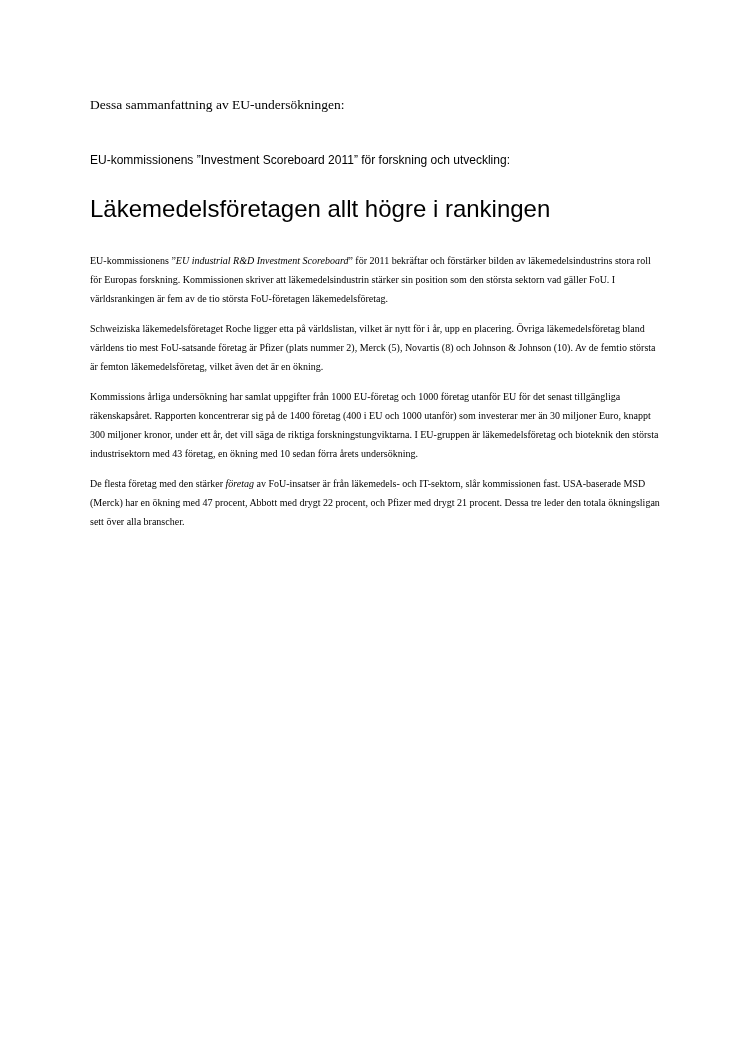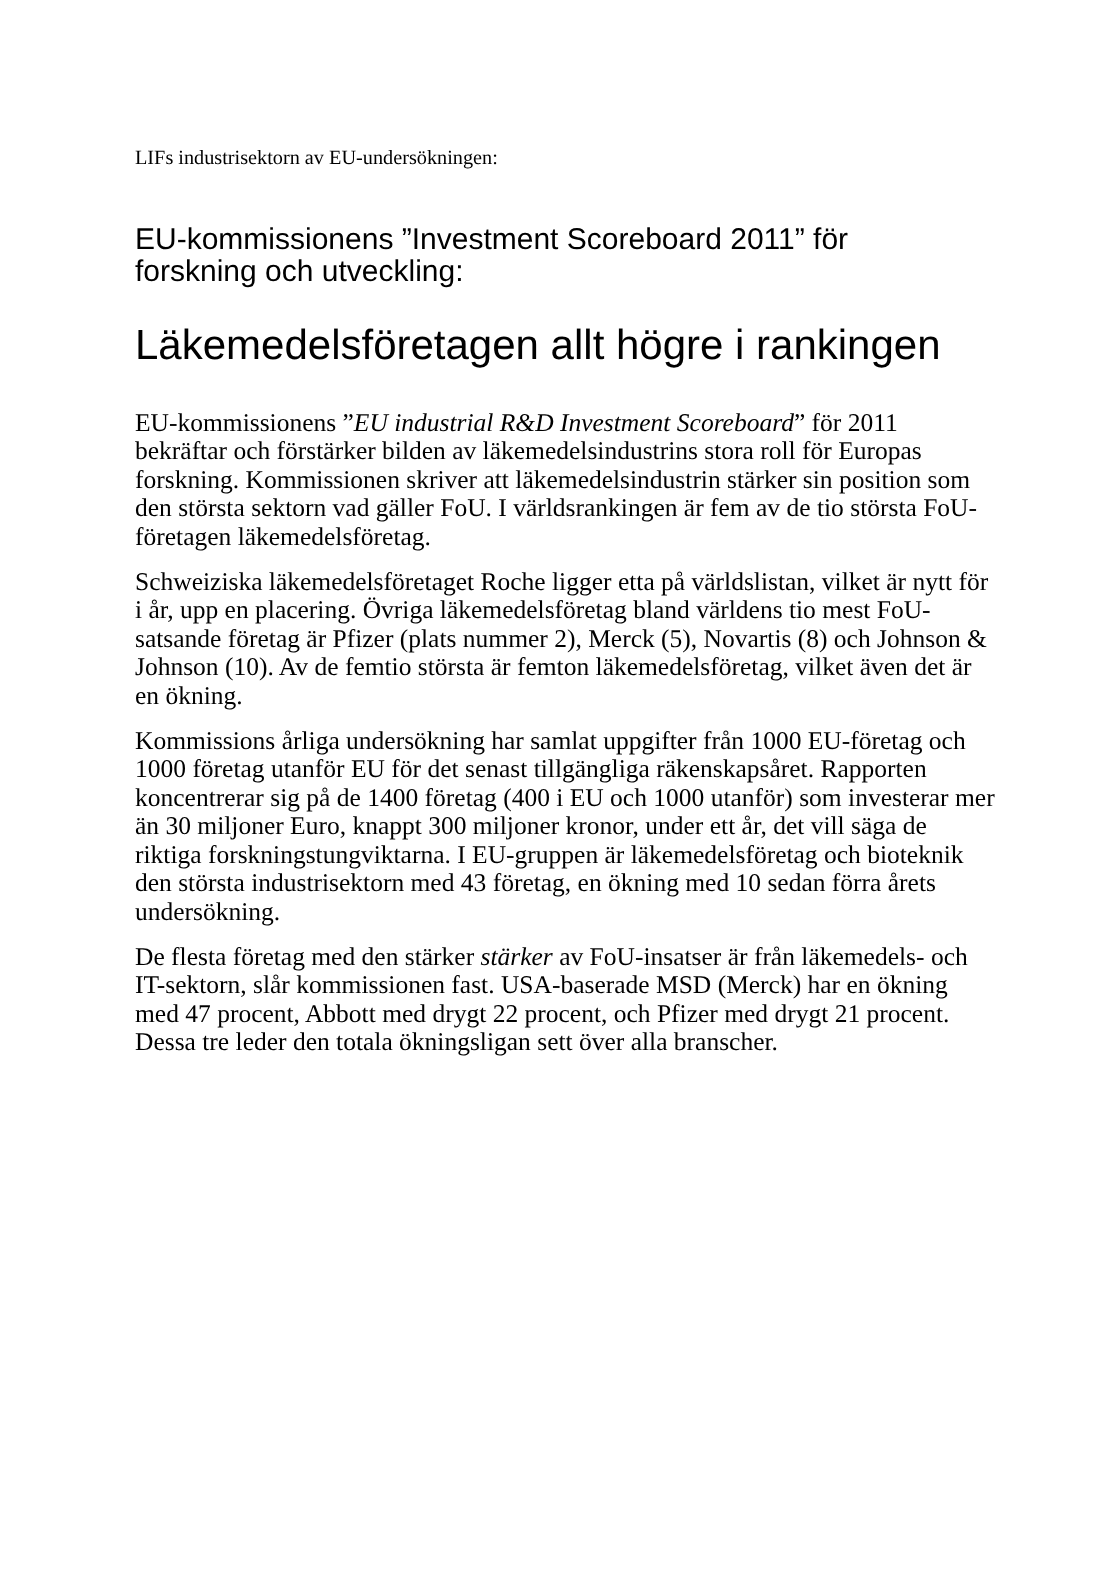--- a/index.html
+++ b/index.html
@@ -18,59 +18,59 @@
       width: 574px;
     }
     .kicker {
       font-family: "Liberation Serif", "DejaVu Serif", serif;
       font-size: 13.5px;
       line-height: 19px;
       margin: 0 0 36px 0;
     }
     .subtitle {
       font-family: "Liberation Sans", "DejaVu Sans", sans-serif;
-      font-size: 20px;
+      font-size: 12px;
       line-height: 21px;
       font-weight: 400;
       margin: 0 0 18px 0;
       max-width: 560px;
     }
     .title {
       font-family: "Liberation Sans", "DejaVu Sans", sans-serif;
-      font-size: 28px;
+      font-size: 24px;
       line-height: 39px;
       font-weight: 400;
       margin: 0 0 23px 0;
       max-width: 574px;
     }
     .bodytext p {
       font-family: "Liberation Serif", "DejaVu Serif", serif;
-      font-size: 17px;
+      font-size: 10px;
       line-height: 19px;
       margin: 0 0 11px 0;
       text-align: left;
     }
     .bodytext em { font-style: italic; }
   </style>
 </head>
 <body>
 
 <div class="page">
 
-  <p class="kicker">LIFs industrisektorn av EU-undersökningen:</p>
+  <p class="kicker">Dessa sammanfattning av EU-undersökningen:</p>
 
   <h2 class="subtitle">EU-kommissionens ”Investment Scoreboard 2011” för forskning och utveckling:</h2>
 
   <h1 class="title">Läkemedelsföretagen allt högre i rankingen</h1>
 
   <div class="bodytext">
 
     <p><span>EU-kommissionens ”</span><em>EU industrial R&amp;D Investment Scoreboard</em><span>” för 2011 bekräftar och förstärker bilden av läkemedelsindustrins stora roll för Europas forskning. Kommissionen skriver att läkemedelsindustrin stärker sin position som den största sektorn vad gäller FoU. I världsrankingen är fem av de tio största FoU-företagen läkemedelsföretag.</span></p>
 
     <p>Schweiziska läkemedelsföretaget Roche ligger etta på världslistan, vilket är nytt för i år, upp en placering. Övriga läkemedelsföretag bland världens tio mest FoU-satsande företag är Pfizer (plats nummer 2), Merck (5), Novartis (8) och Johnson &amp; Johnson (10). Av de femtio största är femton läkemedelsföretag, vilket även det är en ökning.</p>
 
     <p>Kommissions årliga undersökning har samlat uppgifter från 1000 EU-företag och 1000 företag utanför EU för det senast tillgängliga räkenskapsåret. Rapporten koncentrerar sig på de 1400 företag (400 i EU och 1000 utanför) som investerar mer än 30 miljoner Euro, knappt 300 miljoner kronor, under ett år, det vill säga de riktiga forskningstungviktarna. I EU-gruppen är läkemedelsföretag och bioteknik den största industrisektorn med 43 företag, en ökning med 10 sedan förra årets undersökning.</p>
 
-    <p><span>De flesta företag med den stärker </span><em>stärker</em><span> av FoU-insatser är från läkemedels- och IT-sektorn, slår kommissionen fast. USA-baserade MSD (Merck) har en ökning med 47 procent, Abbott med drygt 22 procent, och Pfizer med drygt 21 procent. Dessa tre leder den totala ökningsligan sett över alla branscher.</span></p>
+    <p><span>De flesta företag med den stärker </span><em>företag</em><span> av FoU-insatser är från läkemedels- och IT-sektorn, slår kommissionen fast. USA-baserade MSD (Merck) har en ökning med 47 procent, Abbott med drygt 22 procent, och Pfizer med drygt 21 procent. Dessa tre leder den totala ökningsligan sett över alla branscher.</span></p>
 
 
   </div>
 </div>
 
 </body></html>

